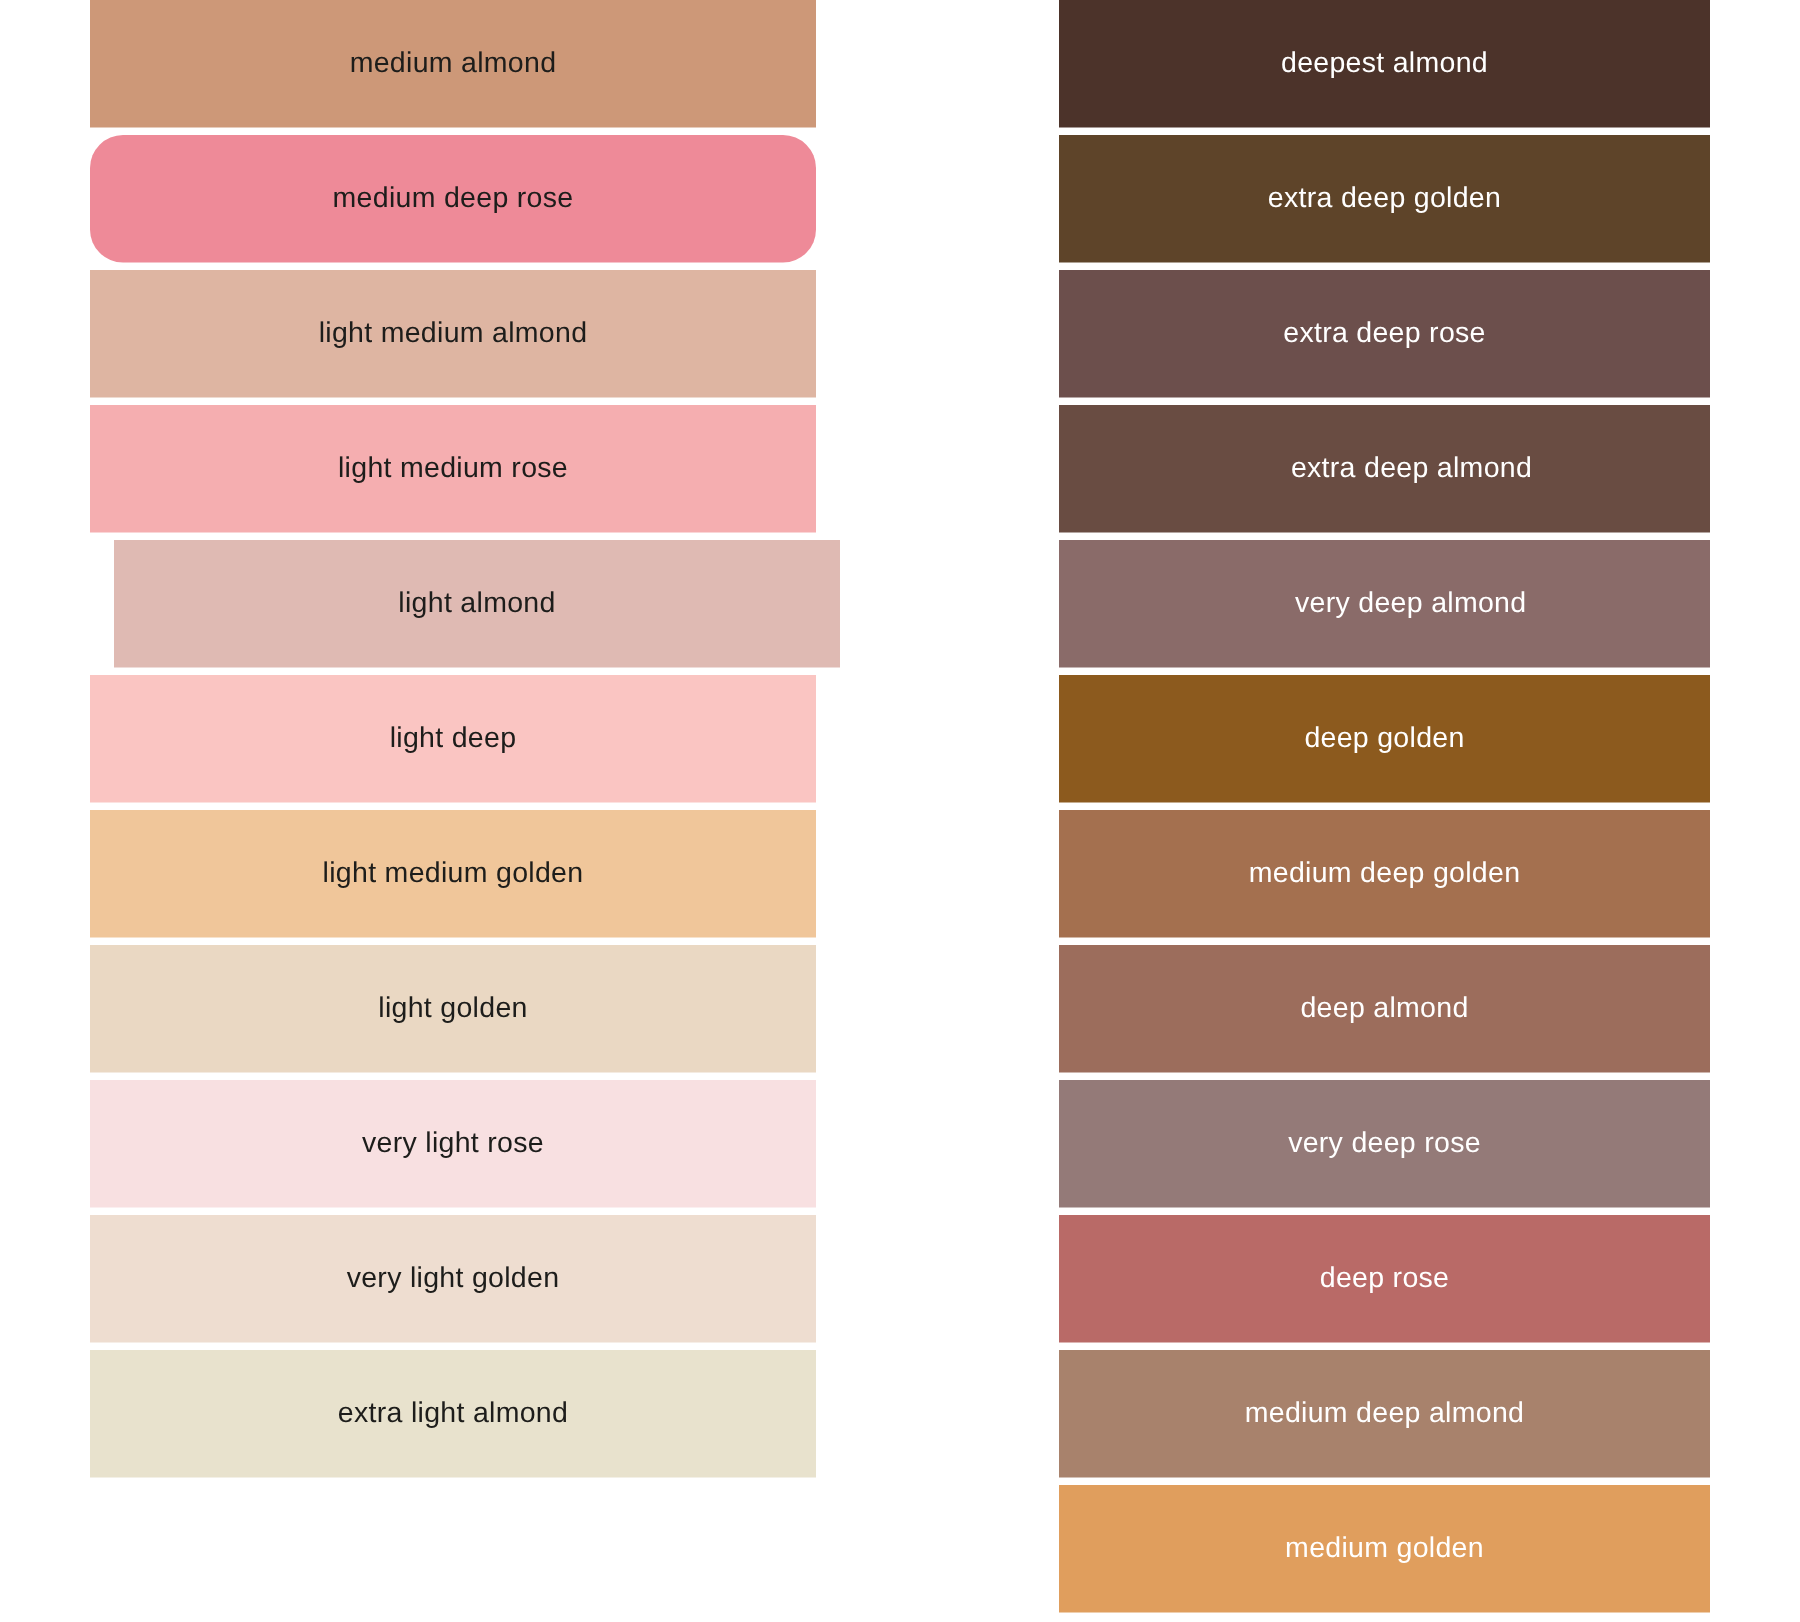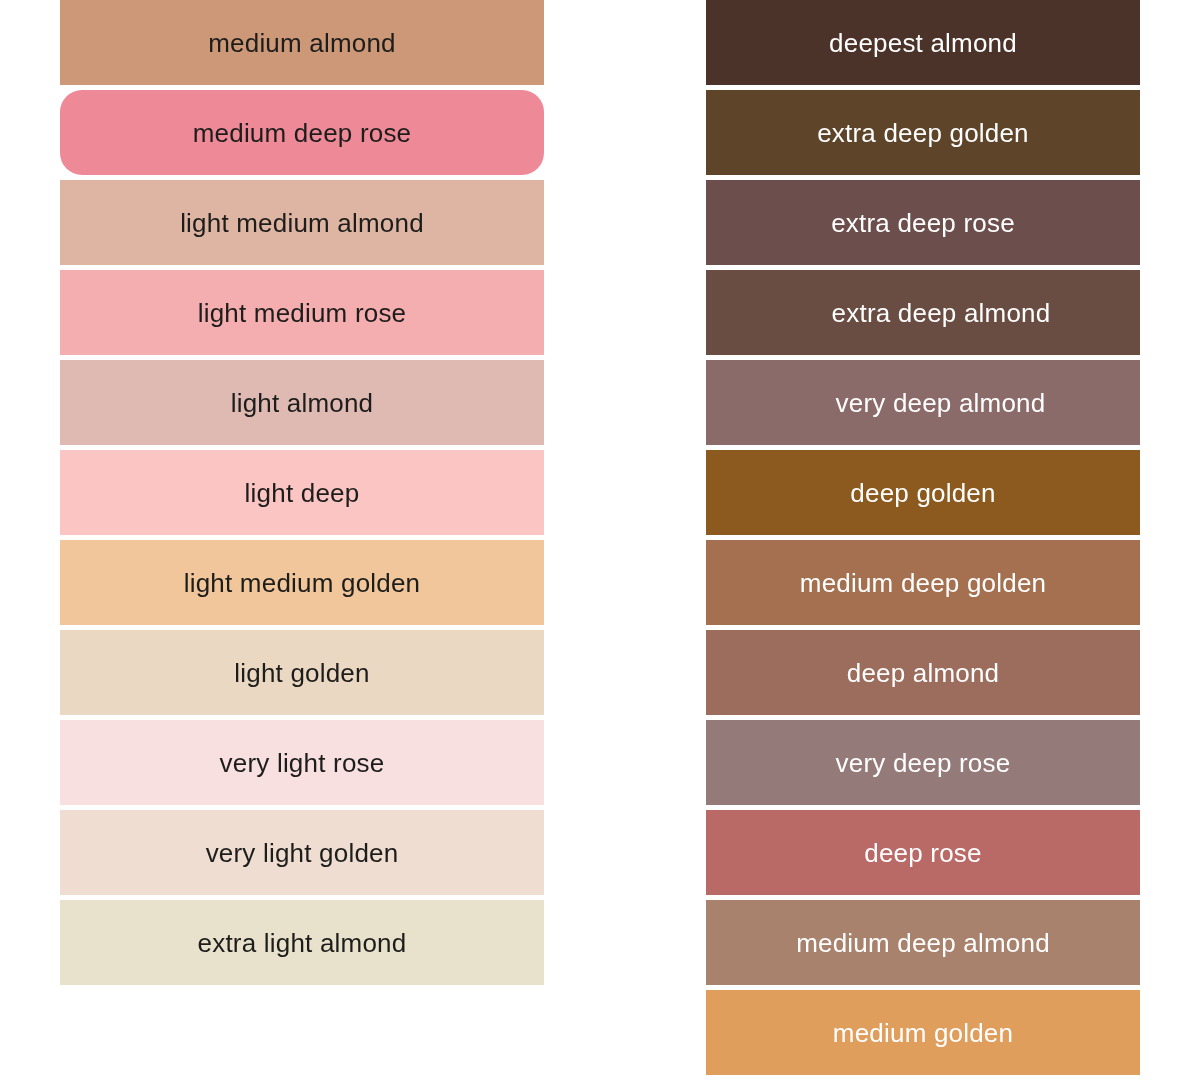--- a/index.html
+++ b/index.html
@@ -44,21 +44,21 @@
     height: 85px;
     margin-bottom: 5px;
     display: flex;
     align-items: center;
     justify-content: center;
     box-sizing: border-box;
   }
 
   .swatch-label {
     font-family: "Liberation Sans", sans-serif;
-    font-size: 26px;
+    font-size: 19px;
     font-weight: 300;
     letter-spacing: 0.2px;
     line-height: 1;
     text-align: left;
     white-space: nowrap;
     user-select: none;
   }
 
   .label-dark { color: #1d1d1b; }
   .label-light { color: #ffffff; }
@@ -74,21 +74,21 @@
       </div>
       <div class="swatch" style="background-color: rgb(238, 138, 152); border-radius: 22px;">
         <span class="swatch-label label-dark">medium deep rose</span>
       </div>
       <div class="swatch" style="background-color: rgb(222, 181, 162);">
         <span class="swatch-label label-dark">light medium almond</span>
       </div>
       <div class="swatch" style="background-color: rgb(245, 174, 176);">
         <span class="swatch-label label-dark">light medium rose</span>
       </div>
-      <div class="swatch" style="background-color: rgb(223, 186, 179);">
+      <div class="swatch" style="background-color: rgb(223, 186, 179); margin-left: 16px;">
         <span class="swatch-label label-dark">light almond</span>
       </div>
       <div class="swatch" style="background-color: rgb(250, 197, 194);">
         <span class="swatch-label label-dark">light deep</span>
       </div>
       <div class="swatch" style="background-color: rgb(240, 198, 154);">
         <span class="swatch-label label-dark">light medium golden</span>
       </div>
       <div class="swatch" style="background-color: rgb(234, 216, 195);">
         <span class="swatch-label label-dark">light golden</span>

